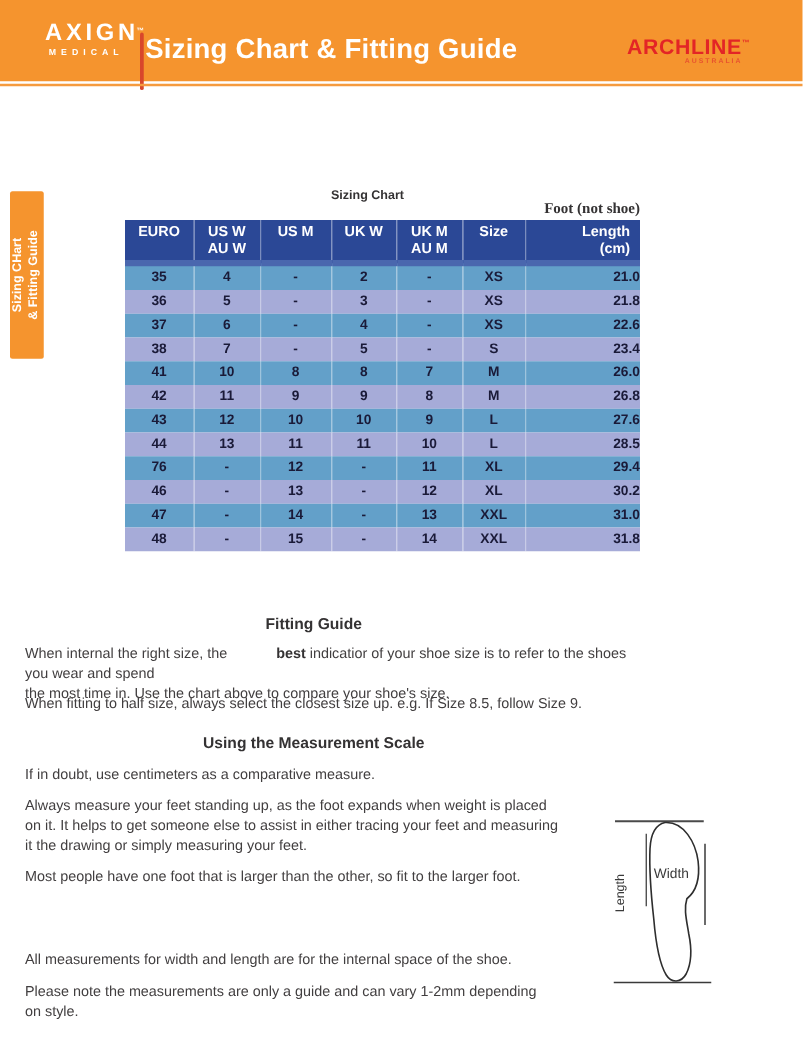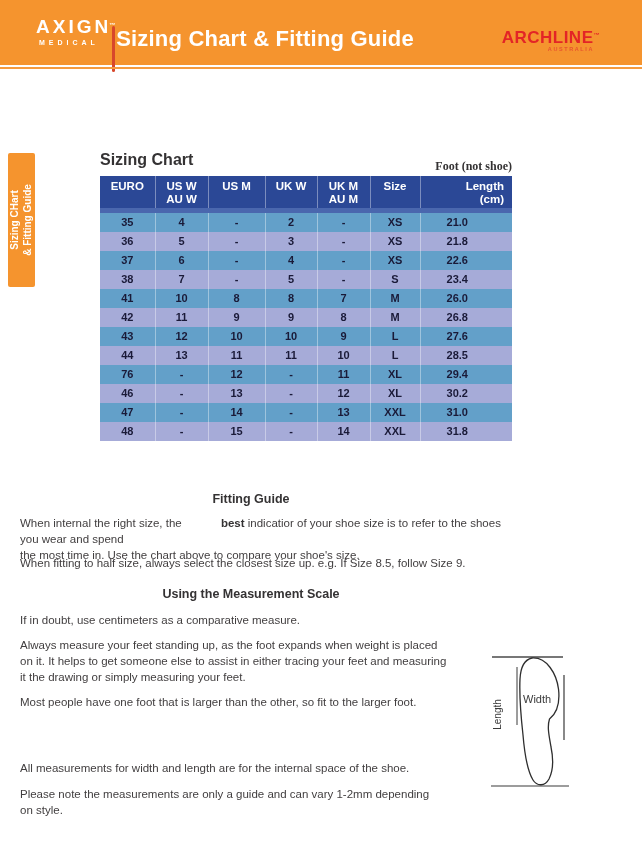--- a/index.html
+++ b/index.html
@@ -40,35 +40,35 @@
 
   
   .side-tab{position:absolute;left:8px;top:153px;width:27px;height:134px;background:var(--banner);border-radius:2px;}
   .side-tab-text{
     position:absolute;left:50%;top:50%;width:134px;height:27px;
     transform:translate(-50%,-50%) rotate(-90deg);
     color:#fff;font-size:10px;font-weight:700;text-align:center;line-height:12.5px;white-space:pre-line;
   }
 
   
-  .chart-title{position:absolute;left:100px;top:151px;width:412px;text-align:left;
-    font-size:16px;font-weight:700;color:var(--ink);}
+  .chart-title{position:absolute;left:88px;top:151px;width:412px;text-align:center;
+    font-size:10px;font-weight:700;color:var(--ink);}
   .foot-note{position:absolute;left:312px;top:159px;width:200px;text-align:right;
     font-size:12px;font-weight:700;color:var(--ink);font-family:Liberation Serif, serif;}
   table.sizing{position:absolute;left:100px;top:176px;width:412px;border-collapse:collapse;table-layout:fixed;}
   table.sizing th{
     background:var(--navy);color:#ffffff;font-size:11.5px;font-weight:700;
     vertical-align:top;padding:4px 0 2px 0;white-space:pre-line;line-height:13px;
     border-bottom:5px solid var(--navy-strip);
   }
   table.sizing th.col-length{text-align:right;padding-right:8px;}
   table.sizing td{
     height:19px;font-size:11px;font-weight:700;color:#1A1A38;text-align:center;padding:0;line-height:19px;
   }
-  table.sizing td.col-length{text-align:center;padding-right:18px;}
+  table.sizing td.col-length{text-align:right;}
   table.sizing th + th, table.sizing td + td{border-left:1px solid rgba(255,255,255,0.38);}
   tr.row-a td{background:var(--row-blue);}
   tr.row-b td{background:var(--row-peri);}
 
   
   .sec-heading{position:absolute;left:20px;width:462px;text-align:center;
     font-size:12.5px;font-weight:700;color:var(--ink);}
   .para{position:absolute;left:20px;width:482px;font-size:11.5px;color:var(--body-ink);
     line-height:16px;white-space:pre-line;}
   .para b{color:#343233;padding-left:36px;}

